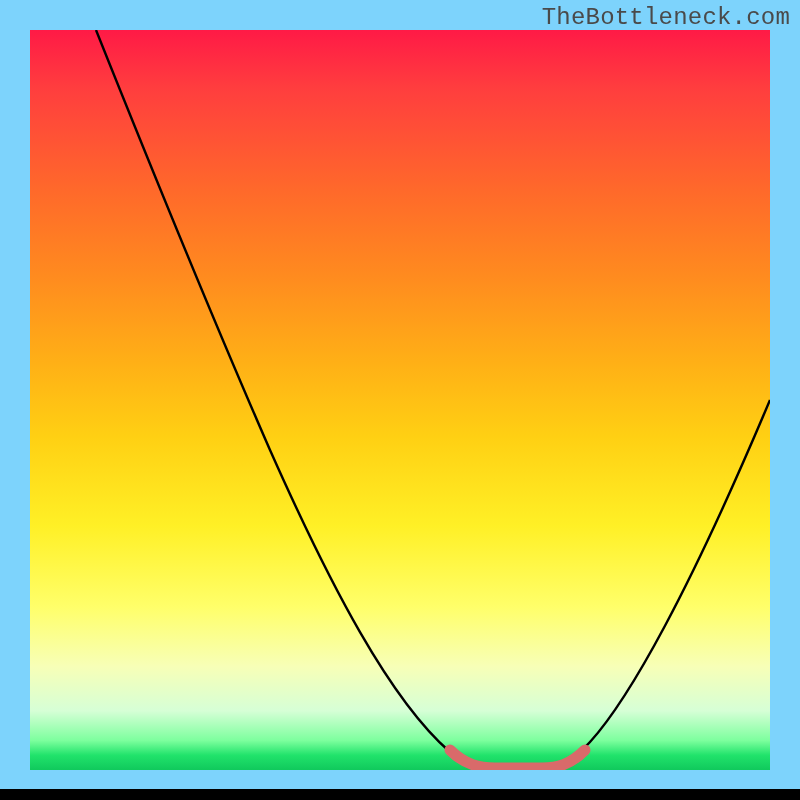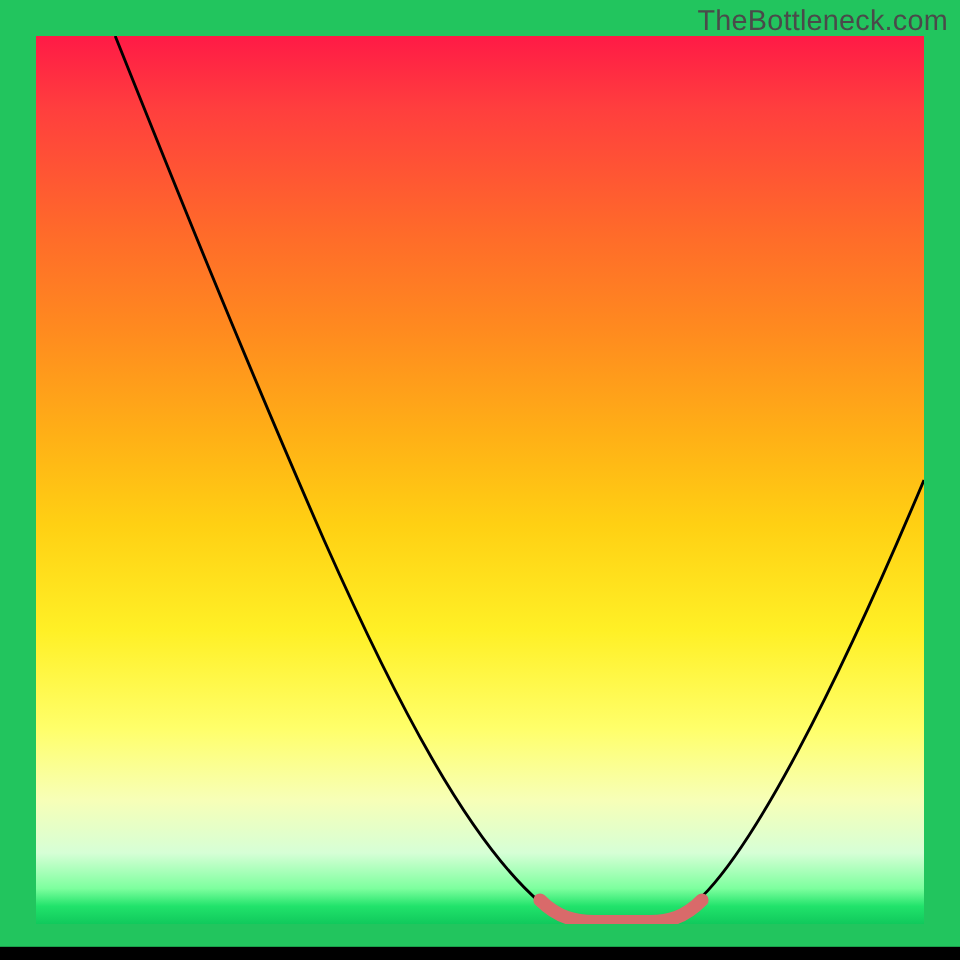--- a/index.html
+++ b/index.html
@@ -10,21 +10,22 @@
     background: #000;
     overflow: hidden;
     font-family: Arial, Helvetica, sans-serif;
   }
   .frame {
     position: absolute;
     left: 0;
     top: 0;
     width: 800px;
     height: 789px;
-    background: #22c55e;
+    background: #7dd3fc;
+    font-family: Liberation Mono, monospace;
   }
   .watermark {
     position: absolute;
     top: 4px;
     right: 10px;
     color: #4a4a4a;
     font-size: 24px;
     font-weight: 500;
     letter-spacing: 0.2px;
     z-index: 10;

